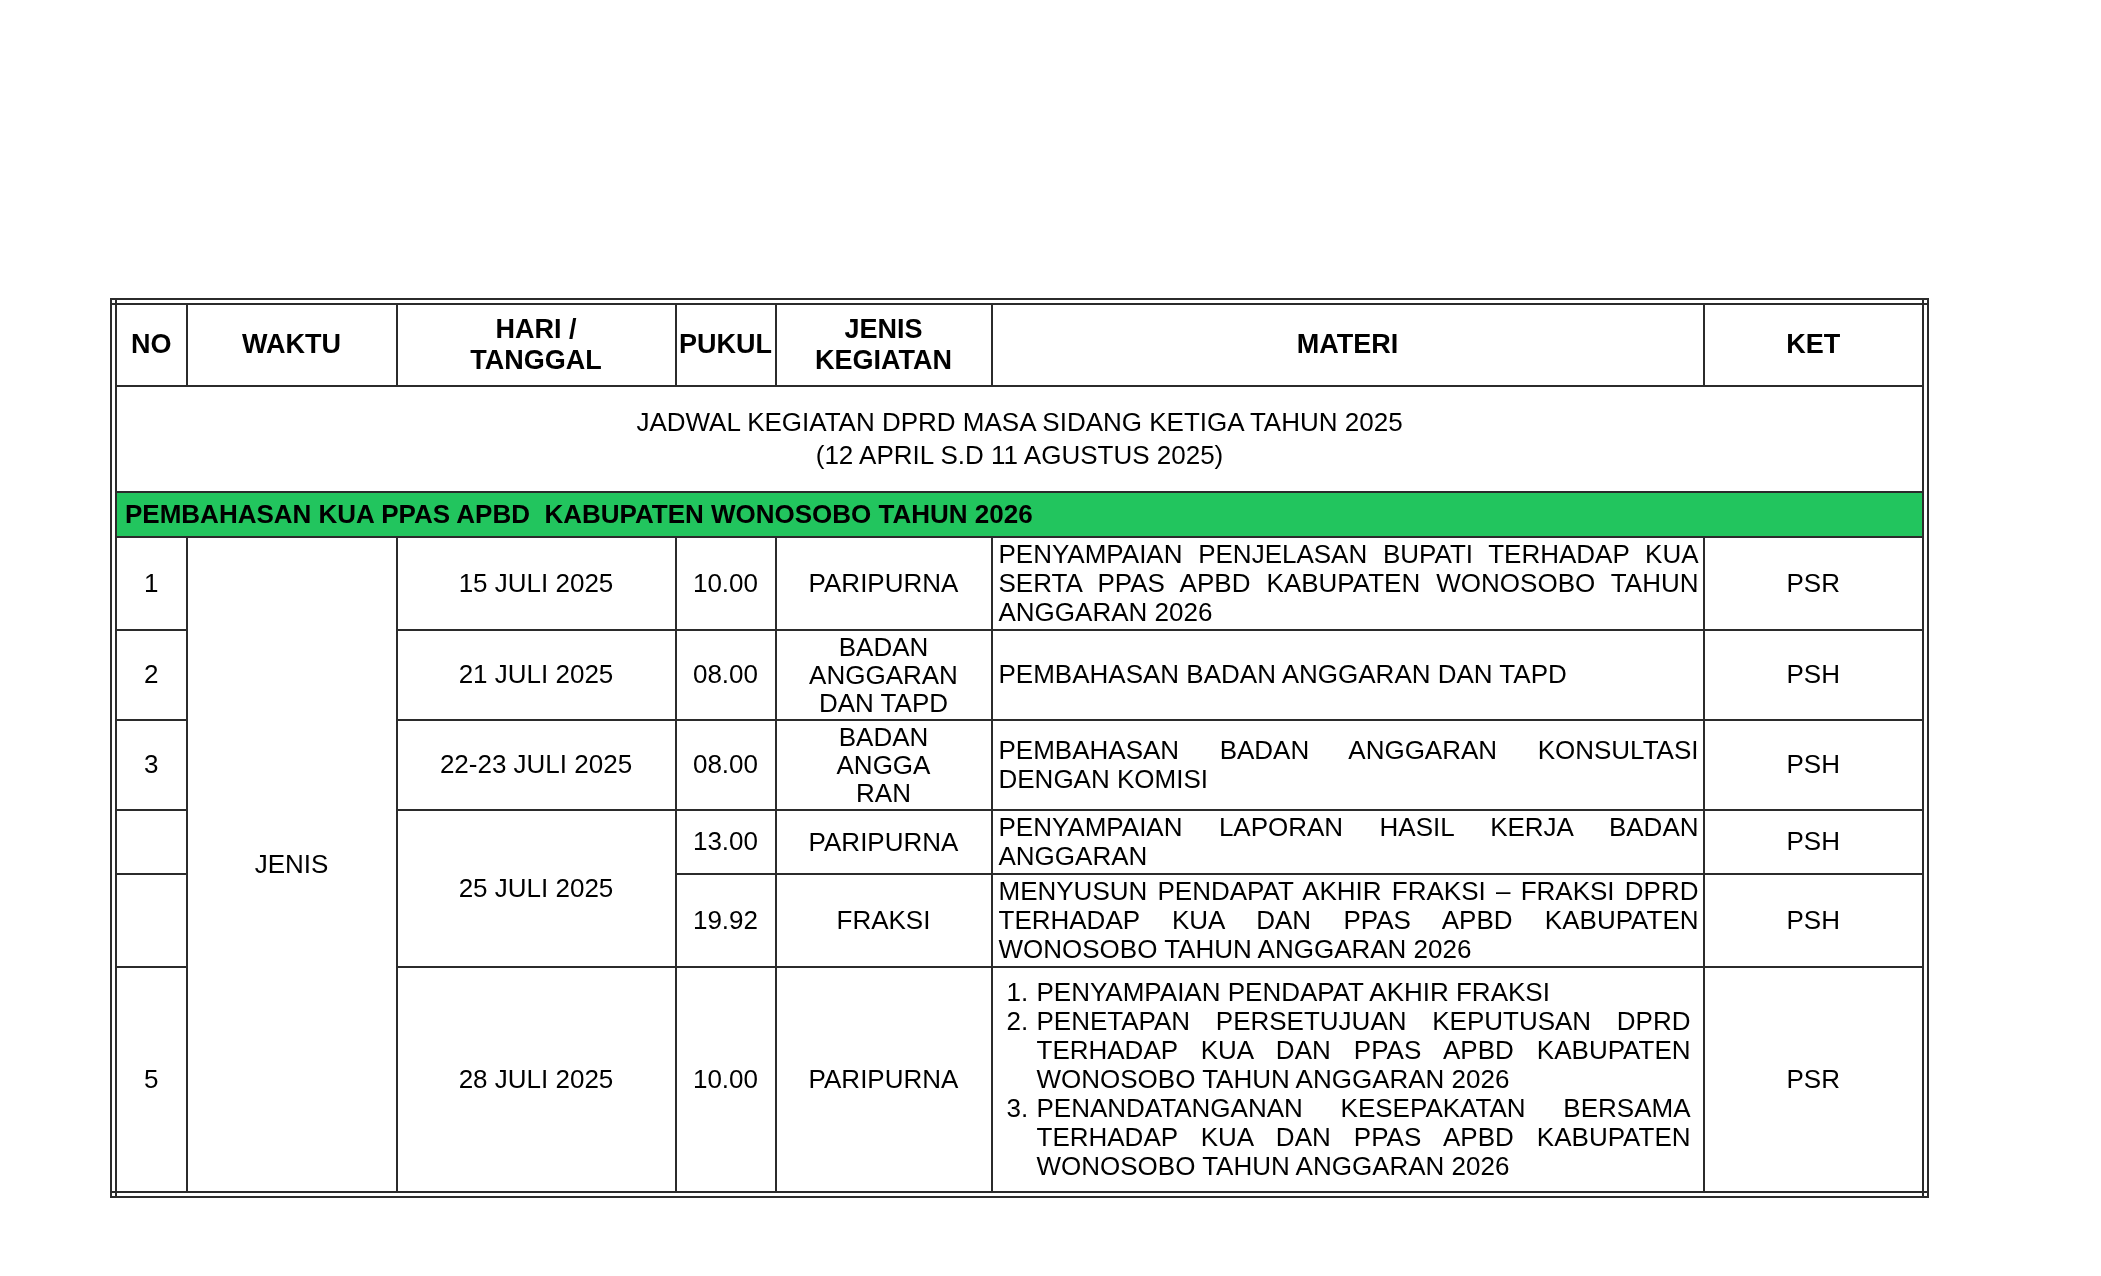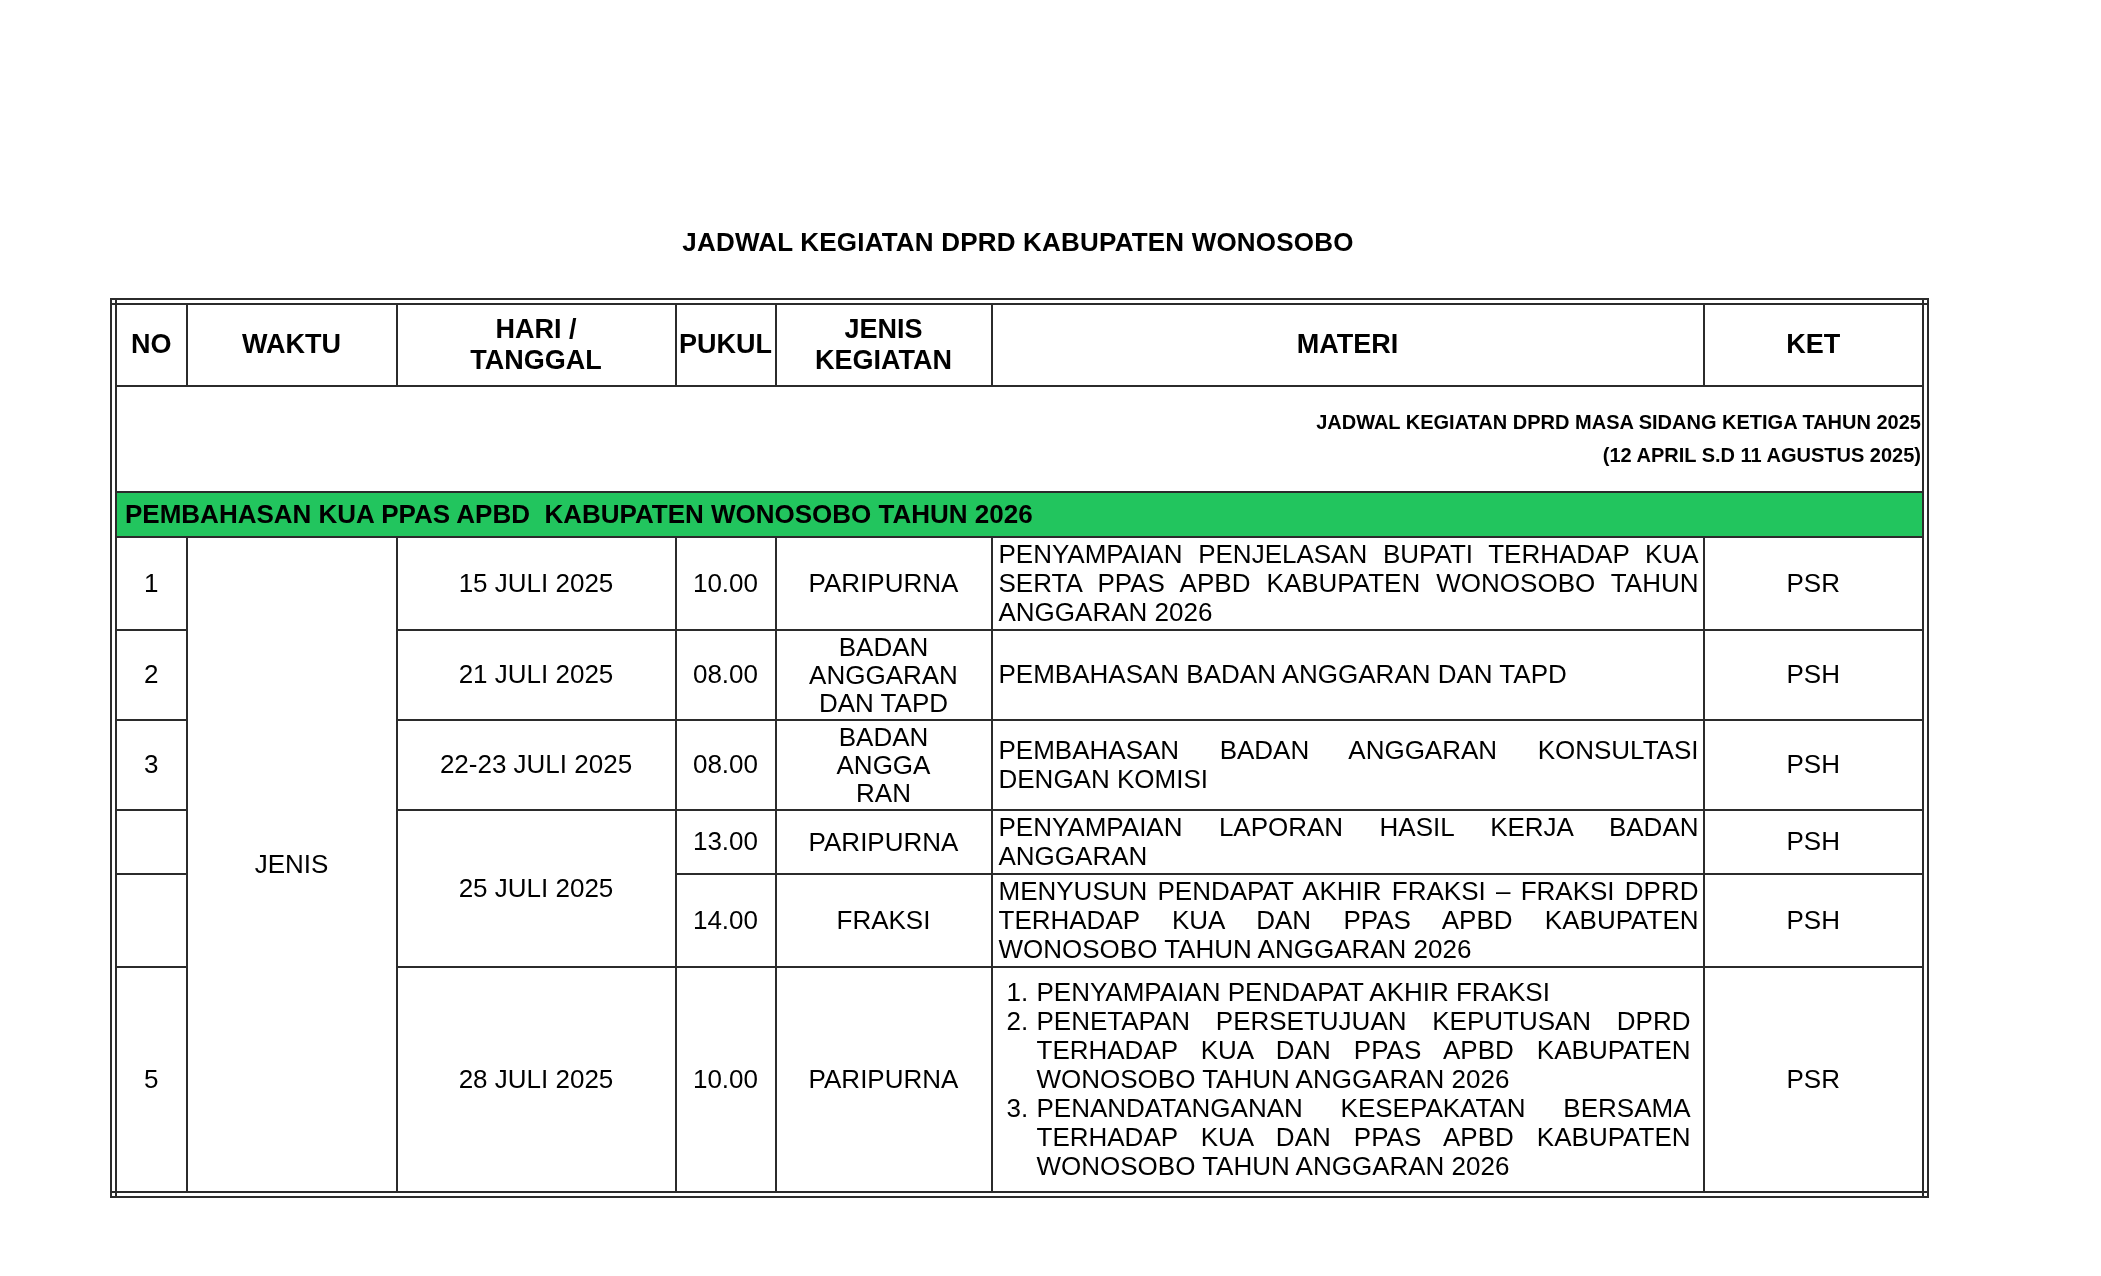--- a/index.html
+++ b/index.html
@@ -35,41 +35,40 @@
   tr.r-ban   { height:45px; }
   tr.r-90    { height:90px; }
   tr.r-60    { height:60px; }
   tr.r-92    { height:92px; }
   tr.r-192   { height:192px; }
 
   .hc {
     font-weight:bold; font-size:27px; text-align:center;
     white-space:pre-line; line-height:31px; padding:0 2px;
   }
-  .sess-cell { text-align:right; font-weight:bold; font-size:20px; line-height:33px; }
+  .sess-cell { text-align:center; font-weight:normal; font-size:26px; line-height:33px; }
   .banner-cell {
     background:#22c55e; font-weight:bold; font-size:26px;
     text-align:left; padding:2px 4px 2px 8px; white-space:pre-wrap;
   }
   .c { text-align:center; }
   .jenis { white-space:pre-line; line-height:28px; padding:0 4px; }
   .materi {
     text-align:justify; line-height:29px; padding:2px 4px 2px 6px;
   }
   .mlist { margin:8px; padding:0; }
   .mlist-item { padding-left:30px; text-indent:-30px; }
   .mlist-item .num { display:inline-block; width:30px; text-indent:0; }
 </style>
 </head>
 <body>
 
 <div class="page">
 
 
-  <div class="doc-title">JADWAL KEGIATAN DPRD KABUPATEN WONOSOBO</div>
 
   <table class="sched">
     <colgroup>
       <col style="width:73px">
         <col style="width:210px">
         <col style="width:279px">
       <col style="width:100px">
         <col style="width:216px">
         <col style="width:712px">
       <col style="width:222px">
@@ -135,21 +134,21 @@
       <td class="c"></td>
       <td class="c" rowspan="2">25 JULI 2025</td>
       <td class="c">13.00</td>
       <td class="c jenis">PARIPURNA</td>
       <td class="materi">PENYAMPAIAN LAPORAN HASIL KERJA BADAN ANGGARAN</td>
       <td class="c">PSH</td>
     </tr>
 
     <tr class="r-92">
       <td class="c"></td>
-      <td class="c">14.00</td>
+      <td class="c">19.92</td>
       <td class="c jenis">FRAKSI</td>
       <td class="materi">MENYUSUN PENDAPAT AKHIR FRAKSI – FRAKSI DPRD TERHADAP KUA DAN PPAS APBD KABUPATEN WONOSOBO TAHUN ANGGARAN 2026</td>
       <td class="c">PSH</td>
     </tr>
 
     <tr class="r-192">
       <td class="c">5</td>
       <td class="c">28 JULI 2025</td>
       <td class="c">10.00</td>
       <td class="c jenis">PARIPURNA</td>

